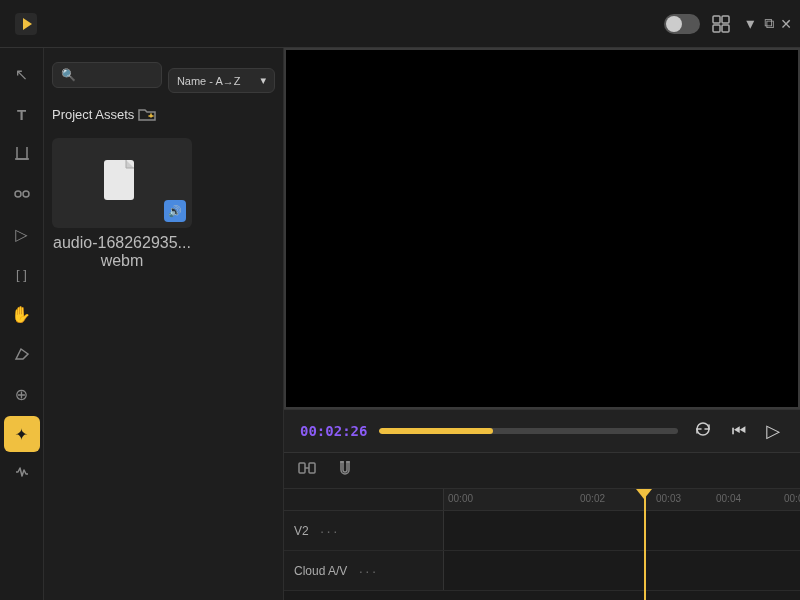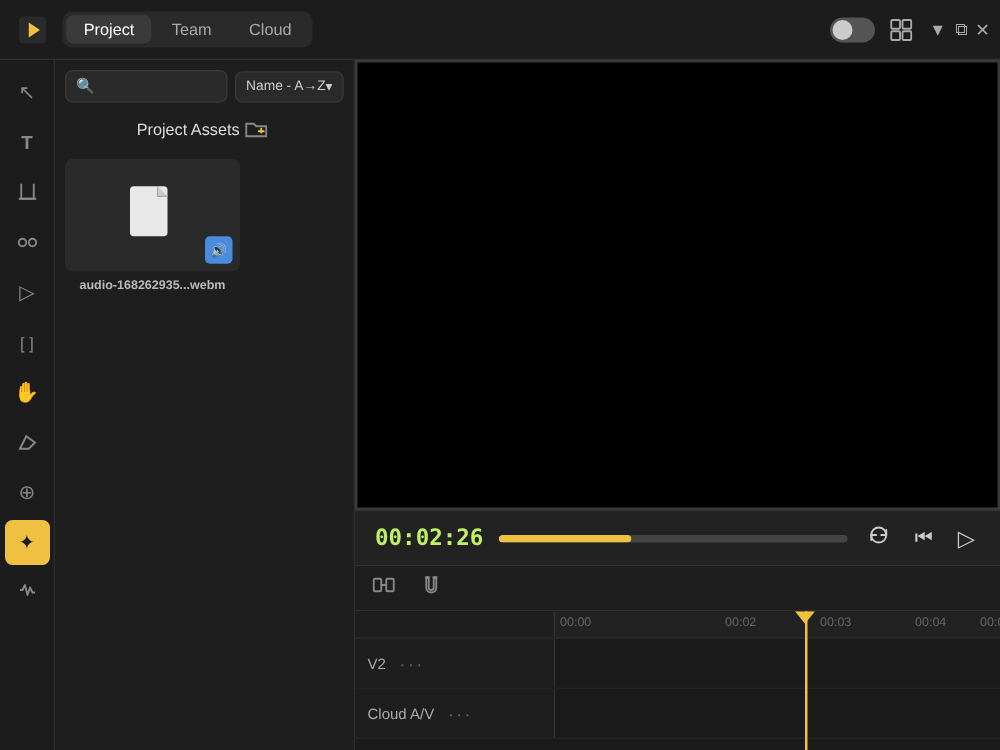--- a/index.html
+++ b/index.html
@@ -176,28 +176,29 @@
     }
     .sort-dropdown {
       background: #2a2a2a;
       border: 1px solid #3a3a3a;
       border-radius: 6px;
       padding: 5px 8px;
       color: #ccc;
       font-size: 11px;
       display: flex;
       align-items: center;
-      gap: 0;
+      gap: 20px;
       cursor: pointer;
       white-space: nowrap;
+      margin-top: 12px;
     }
     .assets-header {
       display: flex;
       align-items: center;
-      justify-content: center;
+      justify-content: flex-start;
       padding: 4px 8px 6px;
     }
     .assets-header-title {
       font-size: 13px;
       color: #ddd;
     }
     .assets-grid {
       flex: 1;
       padding: 8px;
     }
@@ -227,46 +228,45 @@
       height: 22px;
       background: #4a8adf;
       border-radius: 4px;
       display: flex;
       align-items: center;
       justify-content: center;
       font-size: 12px;
       color: white;
     }
     .asset-name {
-      font-size: 10px;
+      font-size: 16px;
       color: #bbb;
       text-align: center;
       word-break: break-all;
-      font-weight: bold;
     }
     .video-preview {
       flex: 1;
       background: #000;
       border: 2px solid #3a3a3a;
       margin: 0;
       min-height: 0;
     }
     .playback-controls {
       background: #222;
       padding: 8px 16px;
       display: flex;
       align-items: center;
       gap: 12px;
       border-top: 1px solid #333;
       flex-shrink: 0;
     }
     .timecode {
-      color: #bef264;
+      color: #8b5cf6;
       font-family: monospace;
-      font-size: 18px;
+      font-size: 14px;
       font-weight: bold;
     }
     .progress-bar-wrap {
       flex: 1;
       height: 6px;
       background: #444;
       border-radius: 3px;
       overflow: hidden;
     }
     .progress-bar-fill {
@@ -401,25 +401,20 @@
 <body>
 
 <div class="top-bar">
   <div class="left-icon-area">
     <svg width="22" height="22" viewBox="0 0 22 22">
       <rect width="22" height="22" rx="4" fill="#2a2a2a"></rect>
       <polygon points="8,5 17,11 8,17" fill="#f0c040"></polygon>
     </svg>
   </div>
 
-  <div class="tab-group">
-    <button class="tab active">Project</button>
-    <button class="tab">Team</button>
-    <button class="tab">Cloud</button>
-  </div>
 
   <div class="spacer"></div>
 
 
   <div class="top-controls">
     <div class="toggle-pill"></div>
     <button class="icon-btn">
       <svg width="18" height="18" viewBox="0 0 18 18" fill="none">
         <rect x="1" y="1" width="7" height="7" rx="1" stroke="#aaa" stroke-width="1.5"></rect>
         <rect x="10" y="1" width="7" height="7" rx="1" stroke="#aaa" stroke-width="1.5"></rect>
@@ -551,21 +546,21 @@
 
         <div class="playhead-arrow"></div>
 
         <div class="timeline-ruler">
           <div class="ruler-track-label"></div>
           <div class="ruler-marks">
             <span class="ruler-mark" style="left:4px;">00:00</span>
             <span class="ruler-mark" style="left:68px;margin-top:32px;">00:01</span>
             <span class="ruler-mark" style="left:136px;">00:02</span>
             <span class="ruler-mark" style="left:212px;">00:03</span>
-            <span class="ruler-mark" style="left:288px;">00:04</span>
+            <span class="ruler-mark" style="left:272px;">00:04</span>
             <span class="ruler-mark" style="left:340px;">00:05</span>
 
           </div>
         </div>
 
         <div class="playhead"></div>
 
         <div class="timeline-tracks">
           <div class="track-row">
             <div class="track-label">

